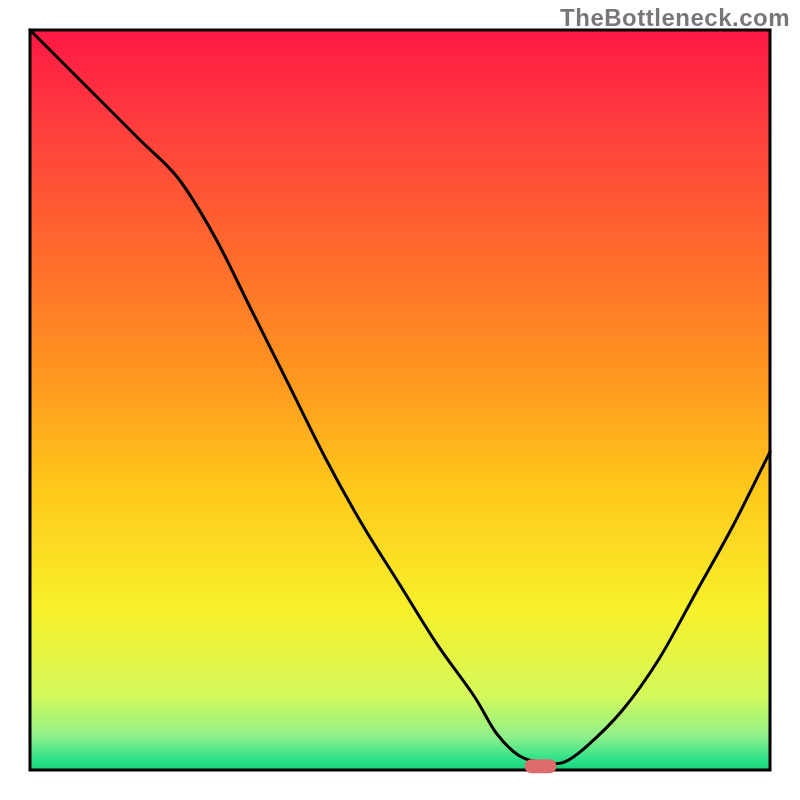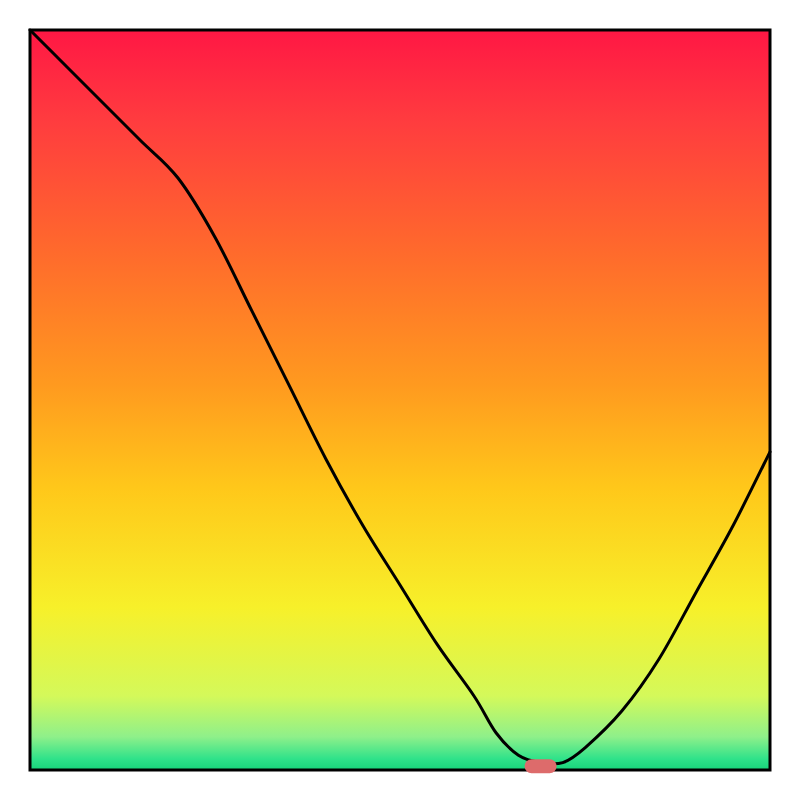--- a/index.html
+++ b/index.html
@@ -50,13 +50,14 @@
     </defs>
 
     <rect id="plot-bg" fill="url(#bg-grad)" x="30" y="30" width="740" height="740"></rect>
 
     <rect id="plot-border" fill="none" stroke="#000" stroke-width="3" x="30" y="30" width="740" height="740"></rect>
 
     <path id="curve" fill="none" stroke="#000" stroke-width="3" stroke-linecap="round" stroke-linejoin="round" d="M 30,30 C 36.166666666666664,36.16666666666667 54.666666666666664,54.6666666666667 67,67.00000000000003 C 79.33333333333333,79.33333333333336 91.66666666666667,91.66666666666666 104,103.99999999999999 C 116.33333333333333,116.33333333333331 128.66666666666666,128.66666666666666 141,141 C 153.33333333333334,153.33333333333334 165.66666666666666,161.96666666666664 178,177.99999999999997 C 190.33333333333334,194.0333333333333 202.66666666666666,215 215,237.20000000000002 C 227.33333333333334,259.40000000000003 239.66666666666666,286.5333333333333 252,311.2 C 264.3333333333333,335.8666666666667 276.6666666666667,360.5333333333333 289,385.2 C 301.3333333333333,409.8666666666667 313.6666666666667,435.7666666666667 326,459.20000000000005 C 338.3333333333333,482.6333333333334 350.6666666666667,504.8333333333333 363,525.8 C 375.3333333333333,546.7666666666667 387.66666666666663,565.2666666666667 400,585 C 412.33333333333337,604.7333333333333 424.66666666666674,625.6999999999999 437.00000000000006,644.1999999999999 C 449.33333333333337,662.6999999999999 464.1333333333333,681.2 474,696 C 483.8666666666667,710.8 488.79999999999995,723.1333333333333 496.2,733 C 503.6,742.8666666666667 511.0000000000001,750.2666666666667 518.4000000000001,755.1999999999999 C 525.8000000000001,760.1333333333332 533.1999999999999,761.3666666666667 540.5999999999999,762.6 C 547.9999999999999,763.8333333333334 555.4,765.0666666666667 562.8,762.6 C 570.1999999999999,760.1333333333333 575.1333333333333,756.4333333333333 585,747.8 C 594.8666666666667,739.1666666666666 609.6666666666666,725.6 622,710.8000000000001 C 634.3333333333334,696.0000000000001 646.6666666666666,678.7333333333333 659,659 C 671.3333333333334,639.2666666666667 683.6666666666666,614.6 696,592.4 C 708.3333333333334,570.1999999999999 720.6666666666666,549.2333333333332 733,525.8 C 745.3333333333334,502.3666666666666 763.8333333333334,464.1333333333334 770,451.80000000000007"></path>
 
     <rect id="marker" rx="7" ry="7" x="524.5999999999999" y="759.3" width="32" height="14" fill="#dd6b6b"></rect>
   </svg>
+  <div class="watermark">TheBottleneck.com</div>
 </div>
 
 </body></html>

